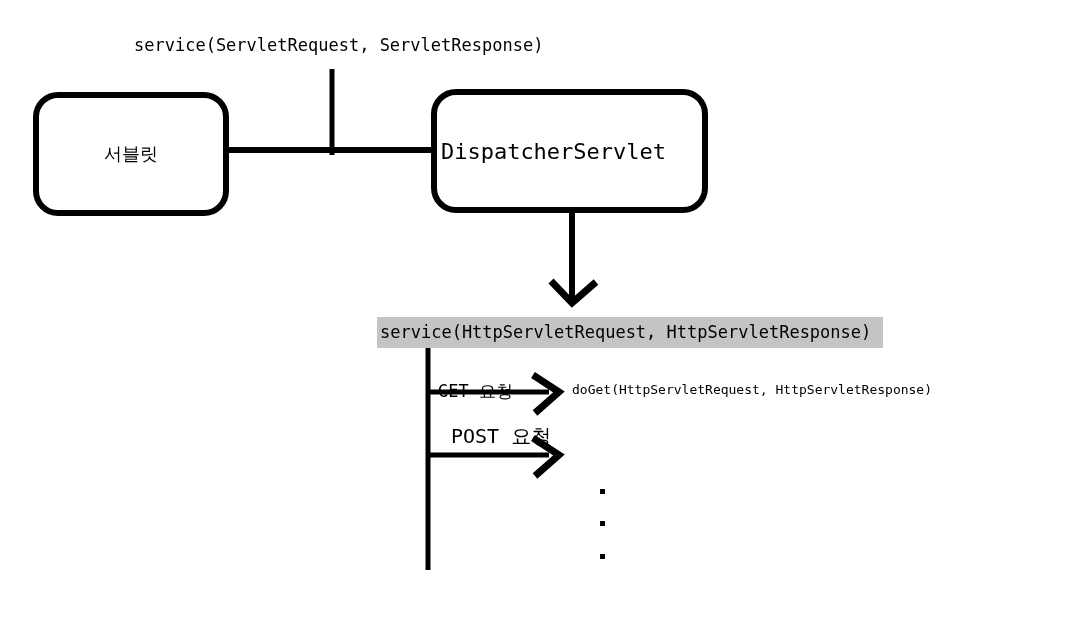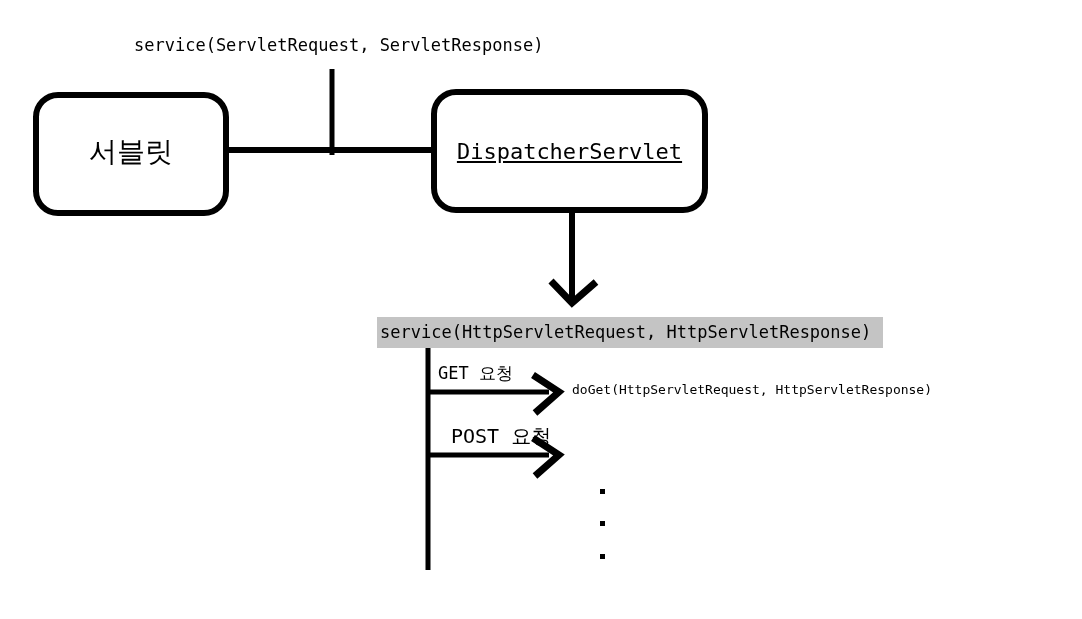--- a/index.html
+++ b/index.html
@@ -26,36 +26,35 @@
   }
   .box-label {
     display: flex;
     align-items: center;
     justify-content: center;
     text-align: center;
   }
   .left-box-label {
     left: 36px; top: 95px; width: 190px; height: 118px;
     flex-direction: column;
-    font-family: Liberation Mono, monospace;
-    font-size: 28px; line-height: 40px;
+    font-family: Liberation Sans, sans-serif;
+    font-size: 18px; line-height: 40px;
   }
   .right-box-label {
-    left: 434px; top: 92px; width: 271px; height: 118px;
+    left: 418px; top: 92px; width: 271px; height: 118px;
     font-size: 22px;
-    text-decoration: underline;
   }
   .service-highlight {
     left: 377px; top: 317px;
     height: 31px; line-height: 31px;
     padding: 0 12px 0 3px;
     background: #c4c4c4;
     font-size: 17px;
   }
-  .get-label  { left: 438px; top: 362px; font-size: 17px; line-height: 22px; }
+  .get-label  { left: 438px; top: 380px; font-size: 17px; line-height: 22px; }
   .doget-label{ left: 572px; top: 379px; font-size: 13px; line-height: 22px; }
   .post-label { left: 451px; top: 425px; font-size: 20px; line-height: 22px; }
   .dopost-label{ left: 572px; top: 443px; font-size: 17px; line-height: 22px; }
 
   .dot {
     position: absolute;
     left: 600px;
     width: 5px; height: 5px;
     background: #000000;
     color: transparent;

